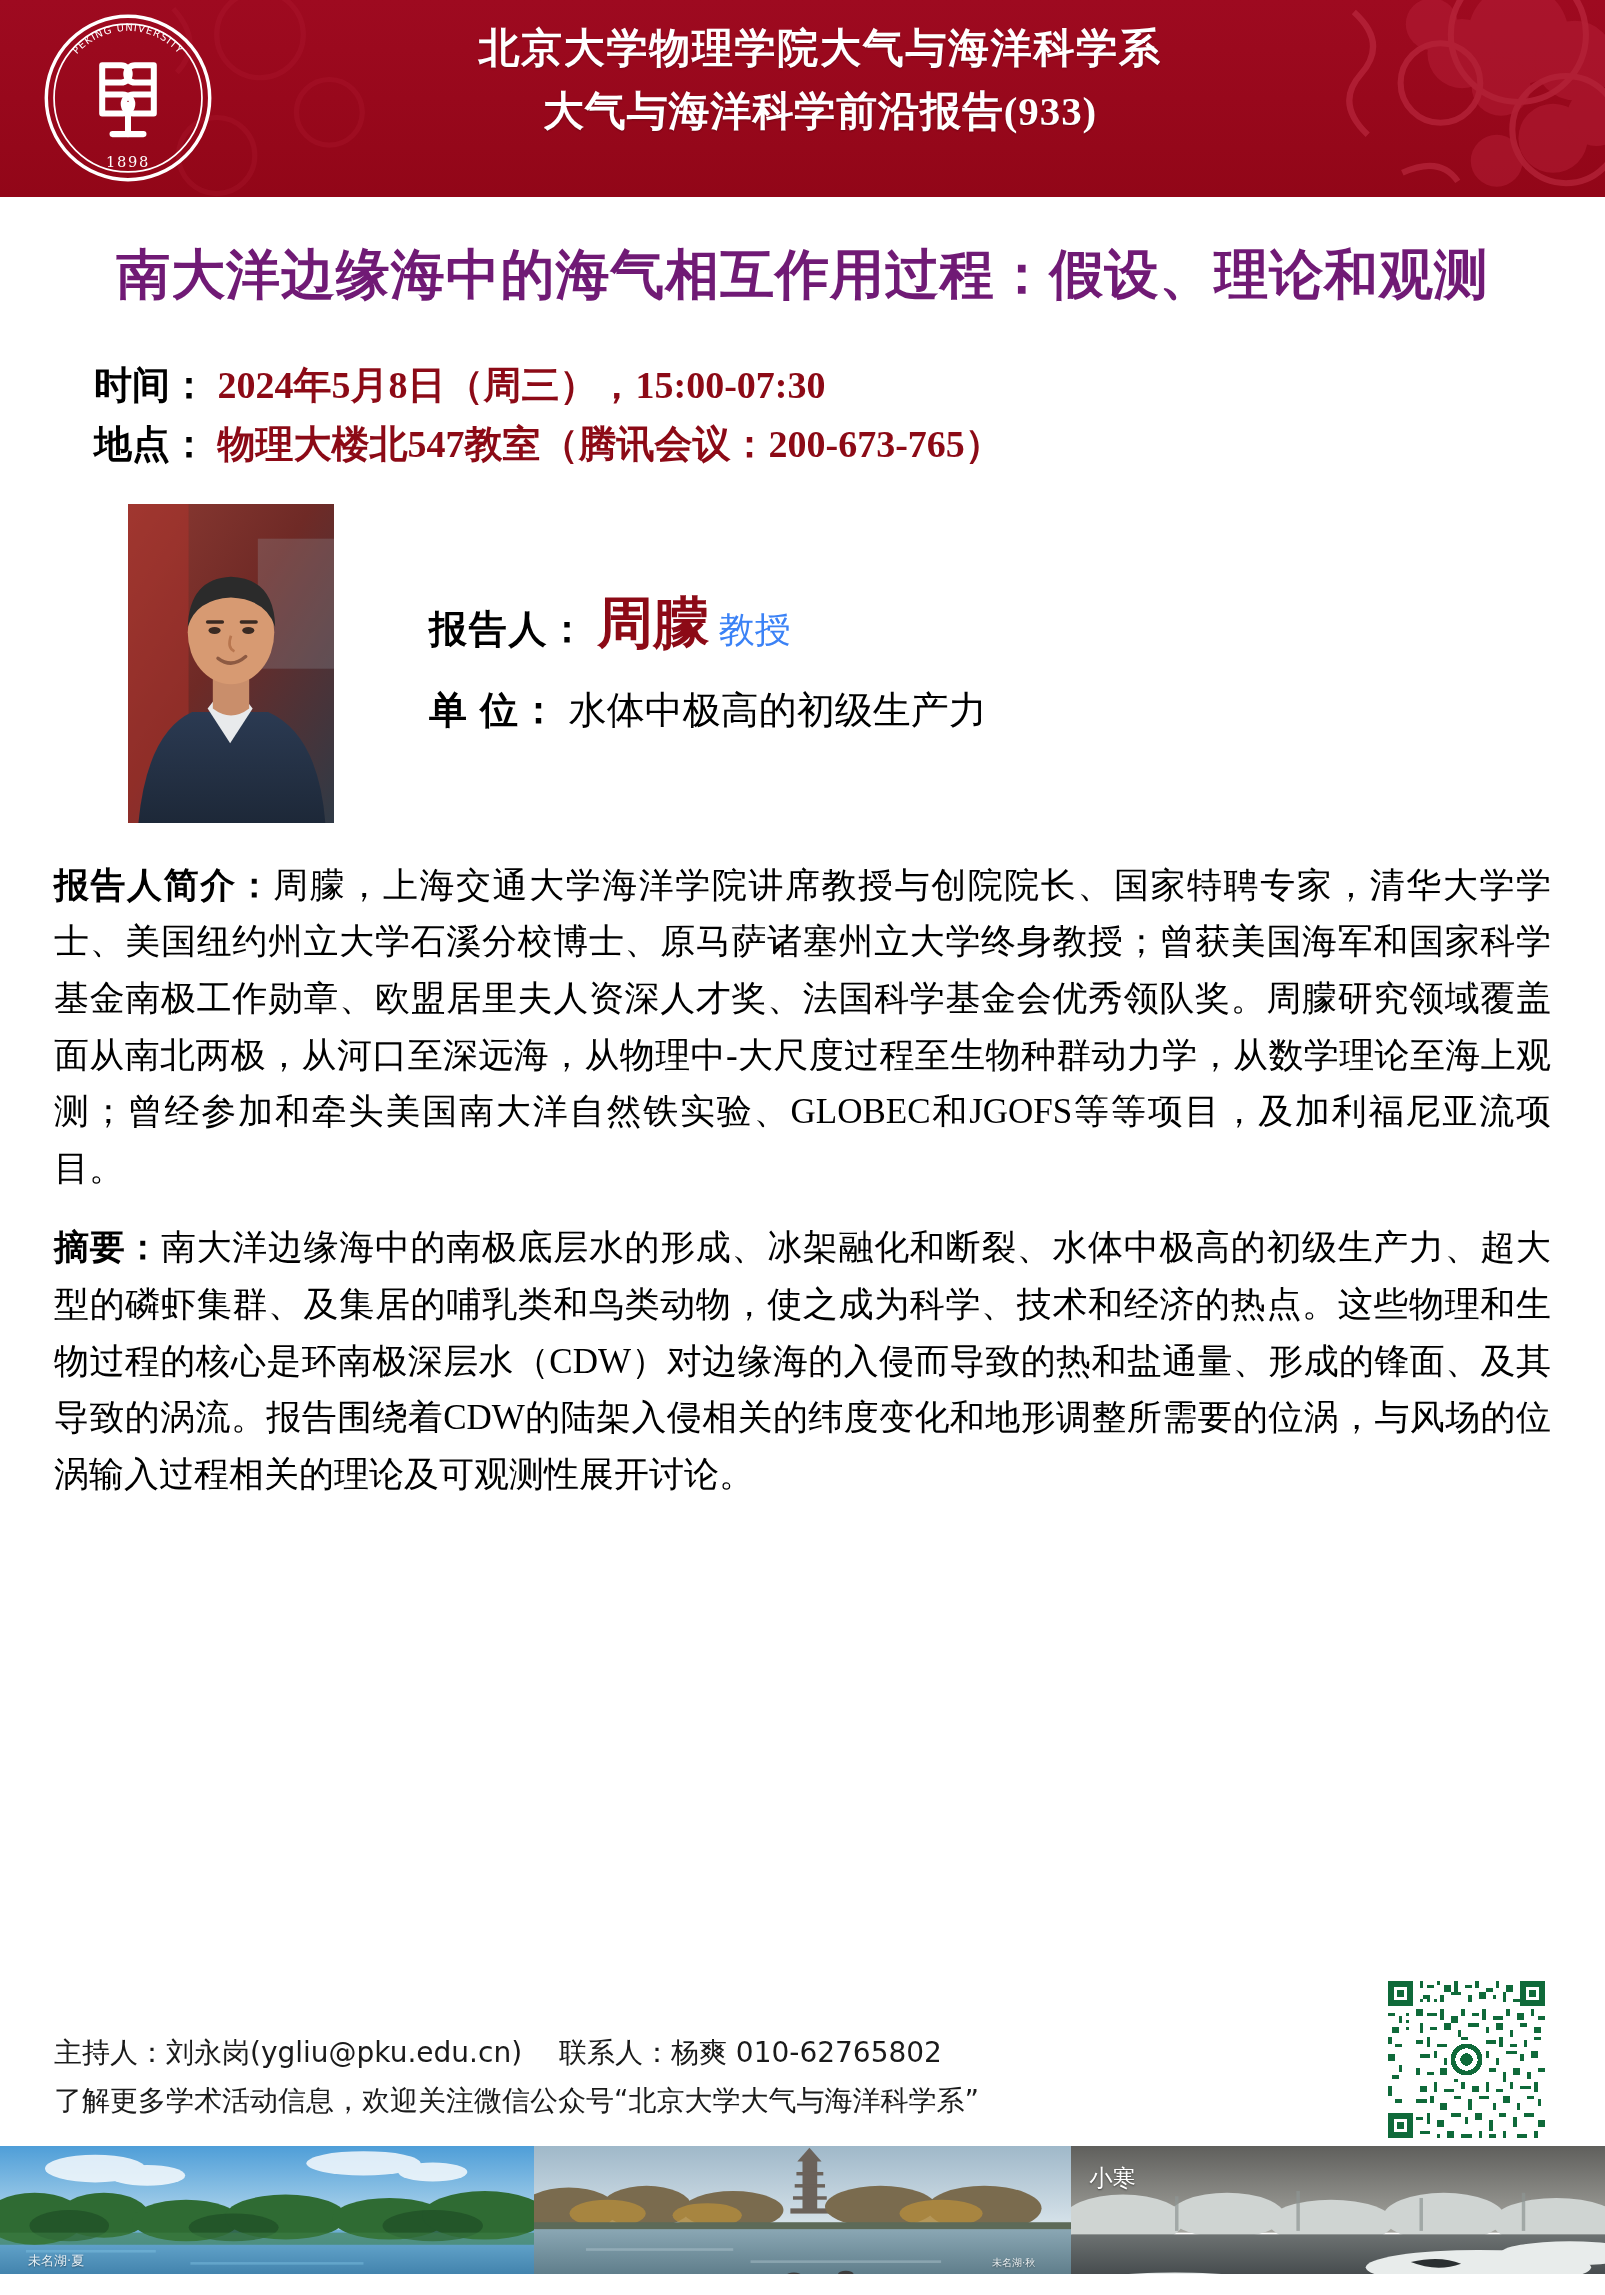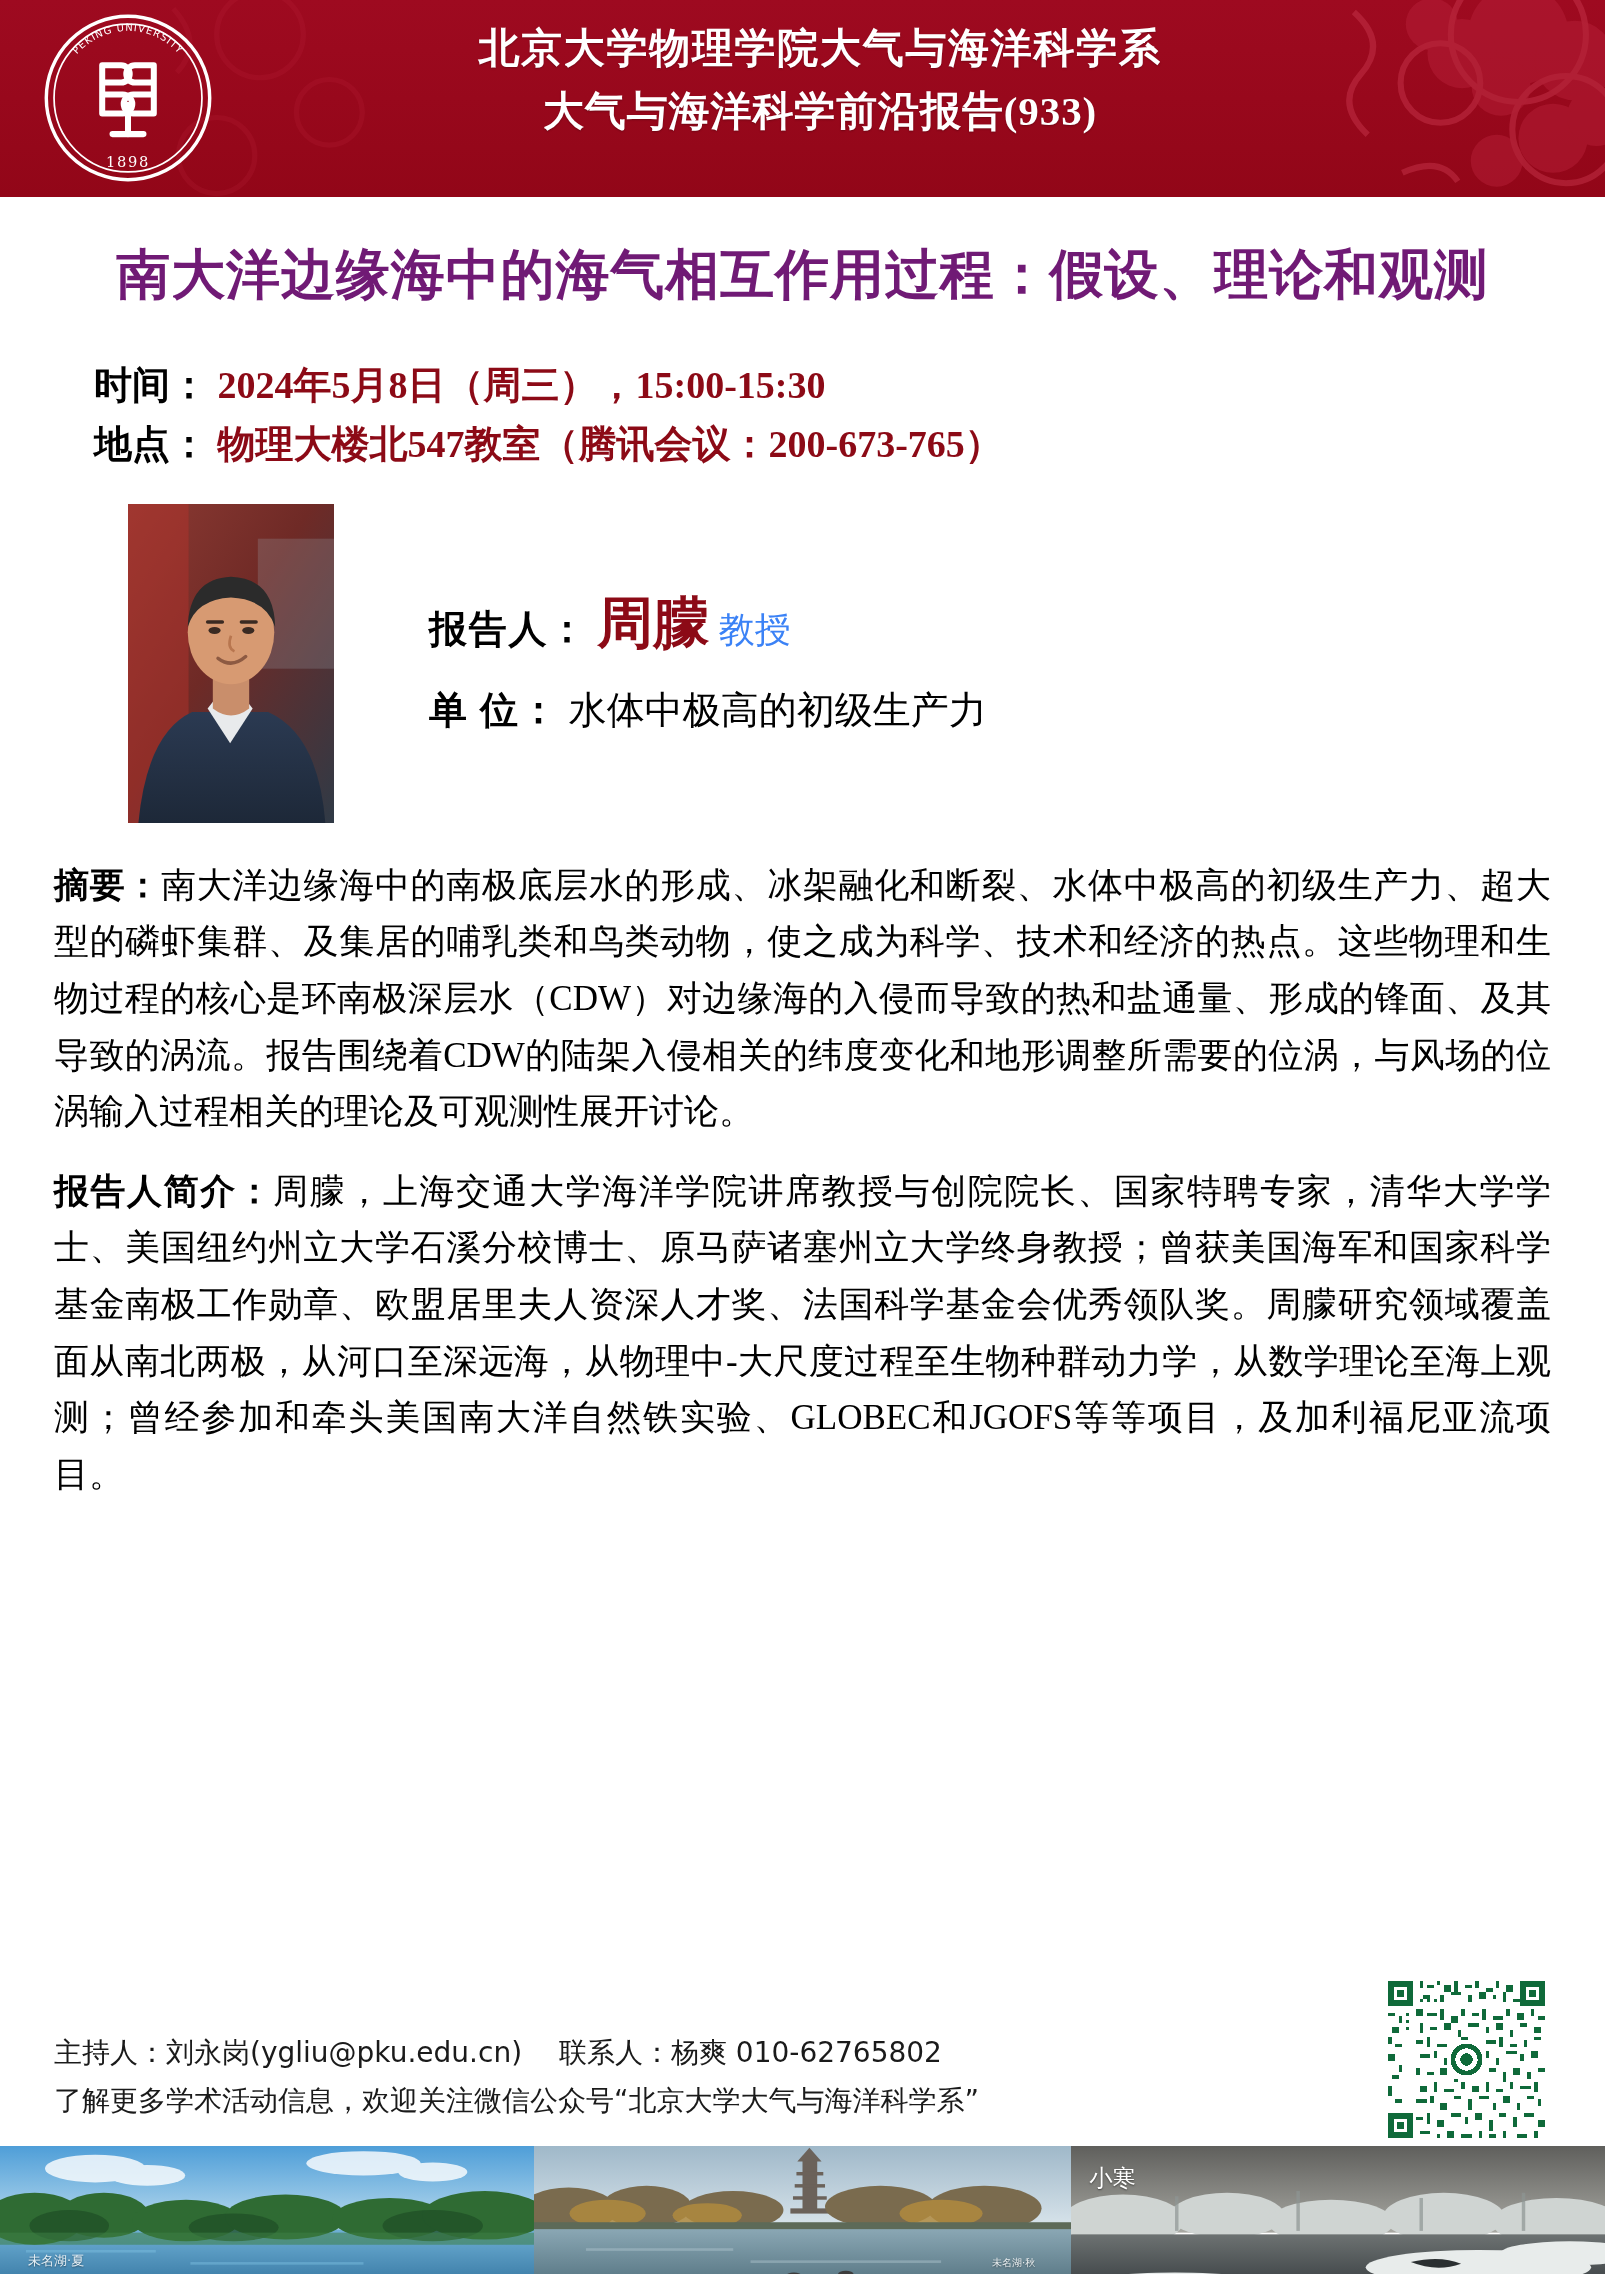--- a/index.html
+++ b/index.html
@@ -266,21 +266,21 @@
       <div class="header-line1">北京大学物理学院大气与海洋科学系</div>
       <div class="header-line2">大气与海洋科学前沿报告(933)</div>
     </div>
   </div>
 
   <div class="title-block">南大洋边缘海中的海气相互作用过程：假设、理论和观测</div>
 
   <div class="info-block">
     <div class="info-row">
       <span class="info-label">时间：</span>
-      <span class="info-value">2024年5月8日（周三），15:00-15:30</span>
+      <span class="info-value">2024年5月8日（周三），15:00-07:30</span>
     </div>
     <div class="info-row">
       <span class="info-label">地点：</span>
       <span class="info-value">物理大楼北547教室（腾讯会议：200-673-765）</span>
     </div>
   </div>
 
   <div class="speaker-block">
     <div class="portrait-wrap">
       <svg class="portrait-svg" viewBox="0 0 238 368" preserveAspectRatio="none">
@@ -327,24 +327,24 @@
       </div>
       <div class="speaker-row">
         <span class="lbl">单  位：</span>
         <span class="speaker-affil">水体中极高的初级生产力</span>
       </div>
     </div>
   </div>
 
   <div class="body-block">
     <div class="para">
+      <b>报告人简介：</b><span>周朦，上海交通大学海洋学院讲席教授与创院院长、国家特聘专家，清华大学学士、美国纽约州立大学石溪分校博士、原马萨诸塞州立大学终身教授；曾获美国海军和国家科学基金南极工作勋章、欧盟居里夫人资深人才奖、法国科学基金会优秀领队奖。周朦研究领域覆盖面从南北两极，从河口至深远海，从物理中-大尺度过程至生物种群动力学，从数学理论至海上观测；曾经参加和牵头美国南大洋自然铁实验、GLOBEC和JGOFS等等项目，及加利福尼亚流项目。</span>
+    </div>
+    <div class="para">
       <b>摘要：</b><span>南大洋边缘海中的南极底层水的形成、冰架融化和断裂、水体中极高的初级生产力、超大型的磷虾集群、及集居的哺乳类和鸟类动物，使之成为科学、技术和经济的热点。这些物理和生物过程的核心是环南极深层水（CDW）对边缘海的入侵而导致的热和盐通量、形成的锋面、及其导致的涡流。报告围绕着CDW的陆架入侵相关的纬度变化和地形调整所需要的位涡，与风场的位涡输入过程相关的理论及可观测性展开讨论。</span>
-    </div>
-    <div class="para">
-      <b>报告人简介：</b><span>周朦，上海交通大学海洋学院讲席教授与创院院长、国家特聘专家，清华大学学士、美国纽约州立大学石溪分校博士、原马萨诸塞州立大学终身教授；曾获美国海军和国家科学基金南极工作勋章、欧盟居里夫人资深人才奖、法国科学基金会优秀领队奖。周朦研究领域覆盖面从南北两极，从河口至深远海，从物理中-大尺度过程至生物种群动力学，从数学理论至海上观测；曾经参加和牵头美国南大洋自然铁实验、GLOBEC和JGOFS等等项目，及加利福尼亚流项目。</span>
     </div>
   </div>
 
   <div class="contact-block">
     <div class="contact-line">主持人：刘永岗(ygliu@pku.edu.cn)　 联系人：杨爽 010-62765802</div>
     <div class="contact-line">了解更多学术活动信息，欢迎关注微信公众号“北京大学大气与海洋科学系”</div>
   </div>
 
   <div class="qr-wrap">
     <svg width="163" height="163" viewBox="0 0 47 47" shape-rendering="crispEdges">

